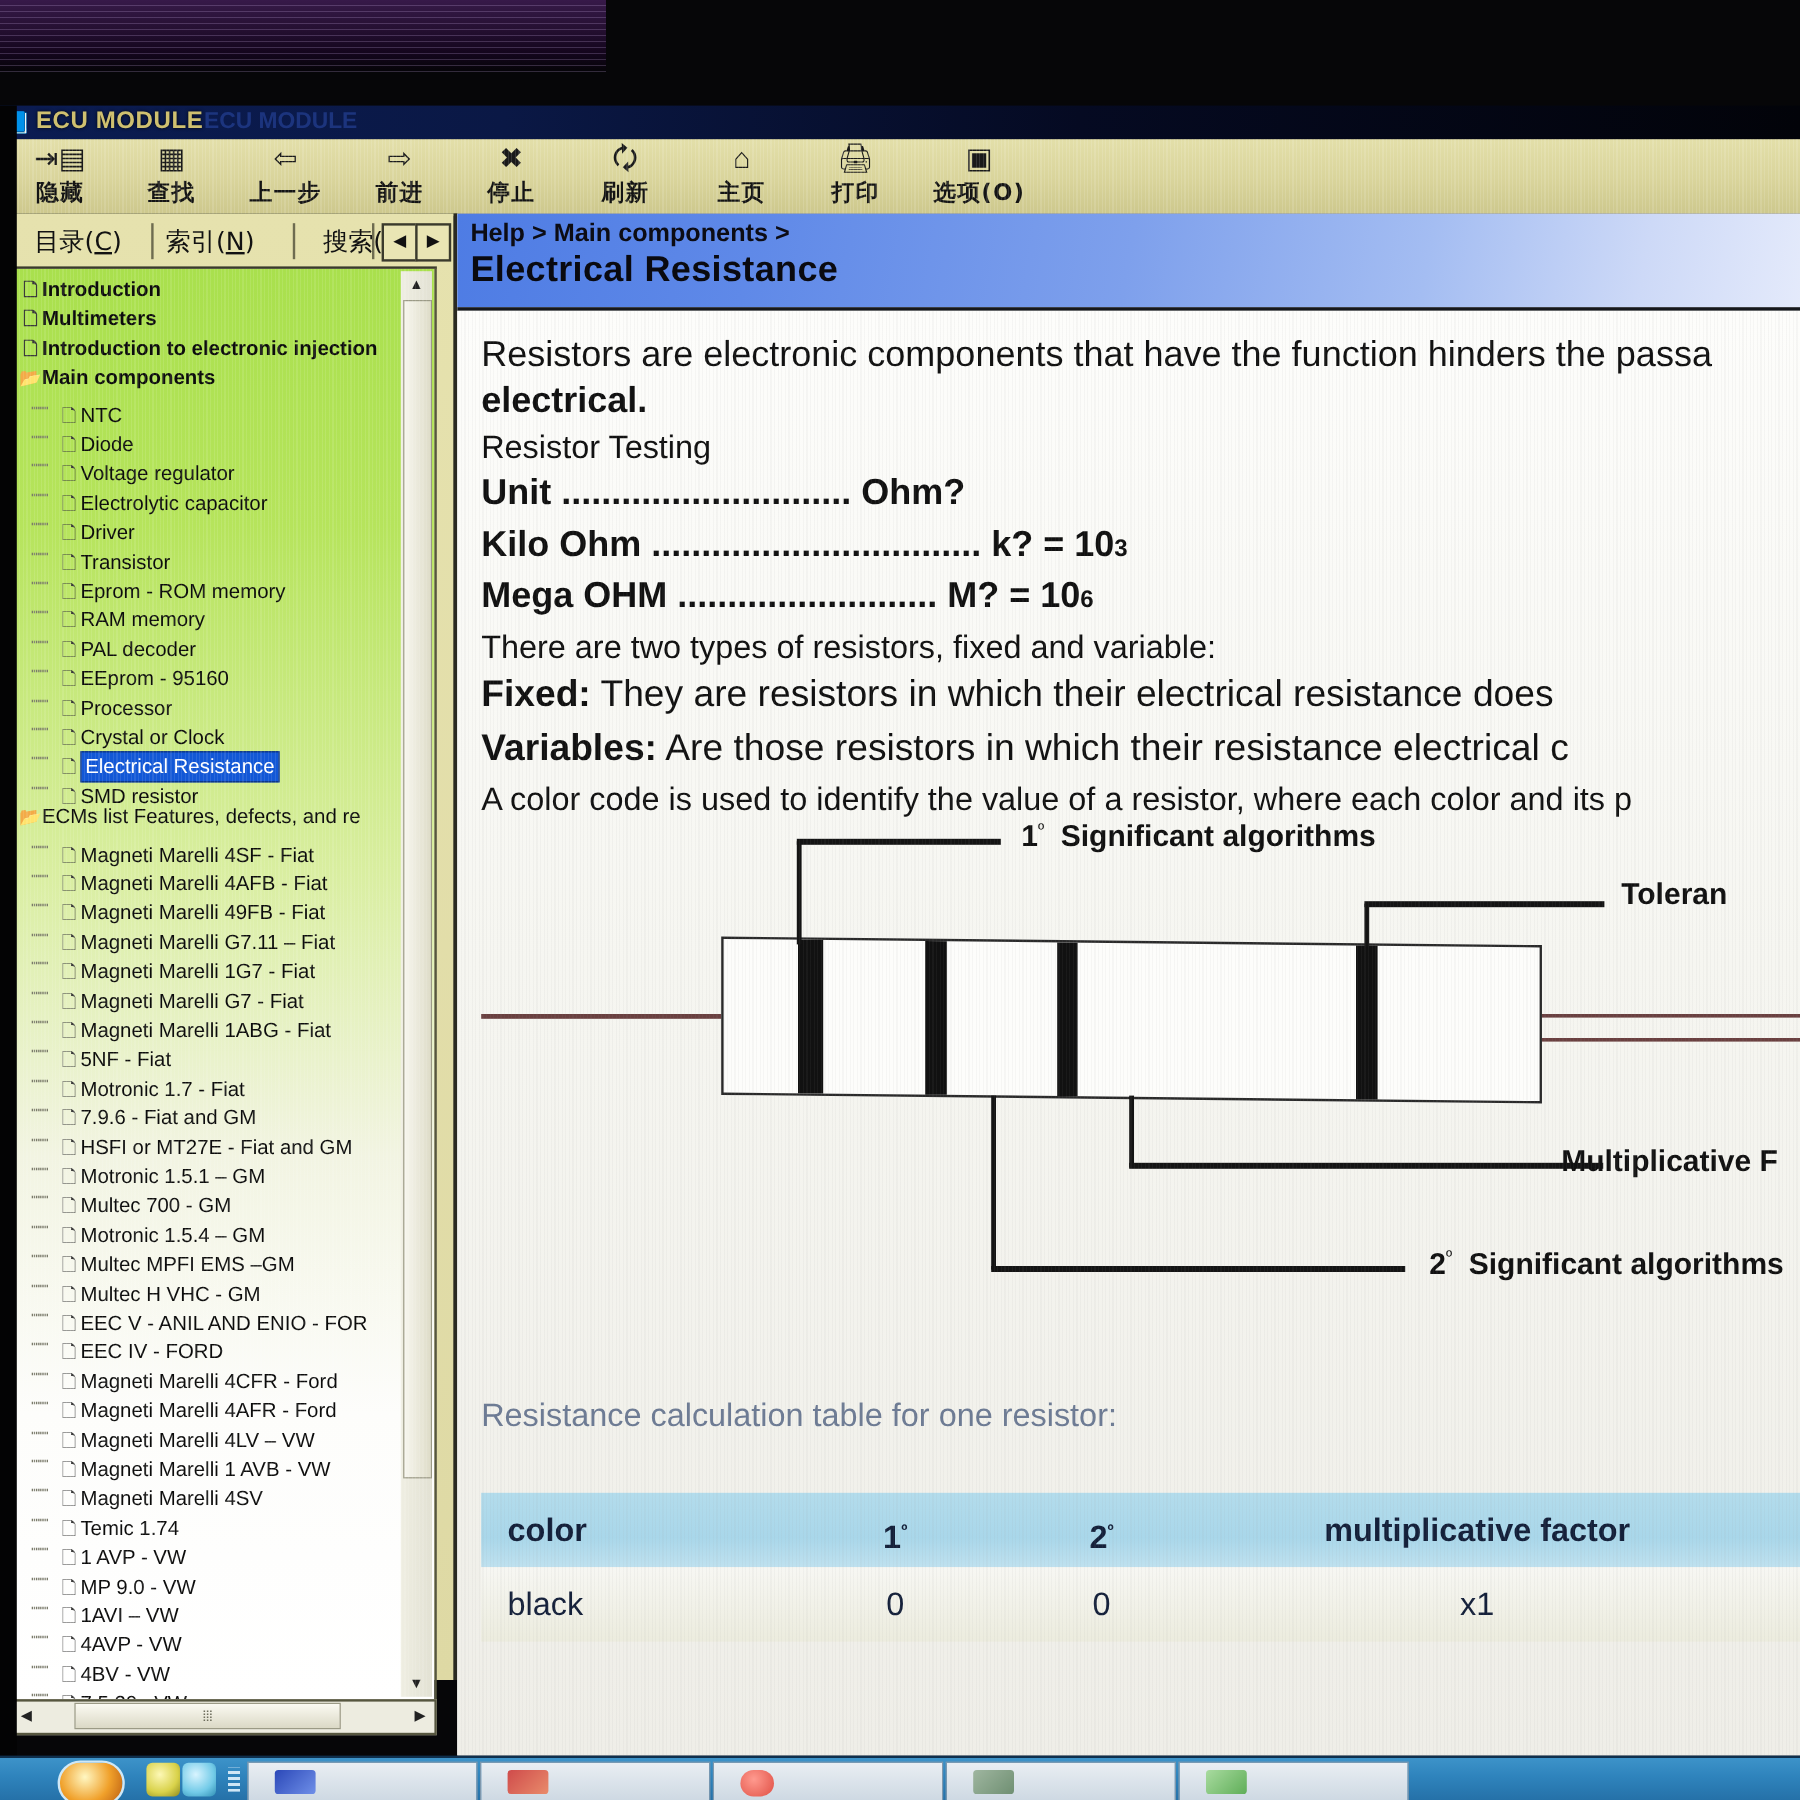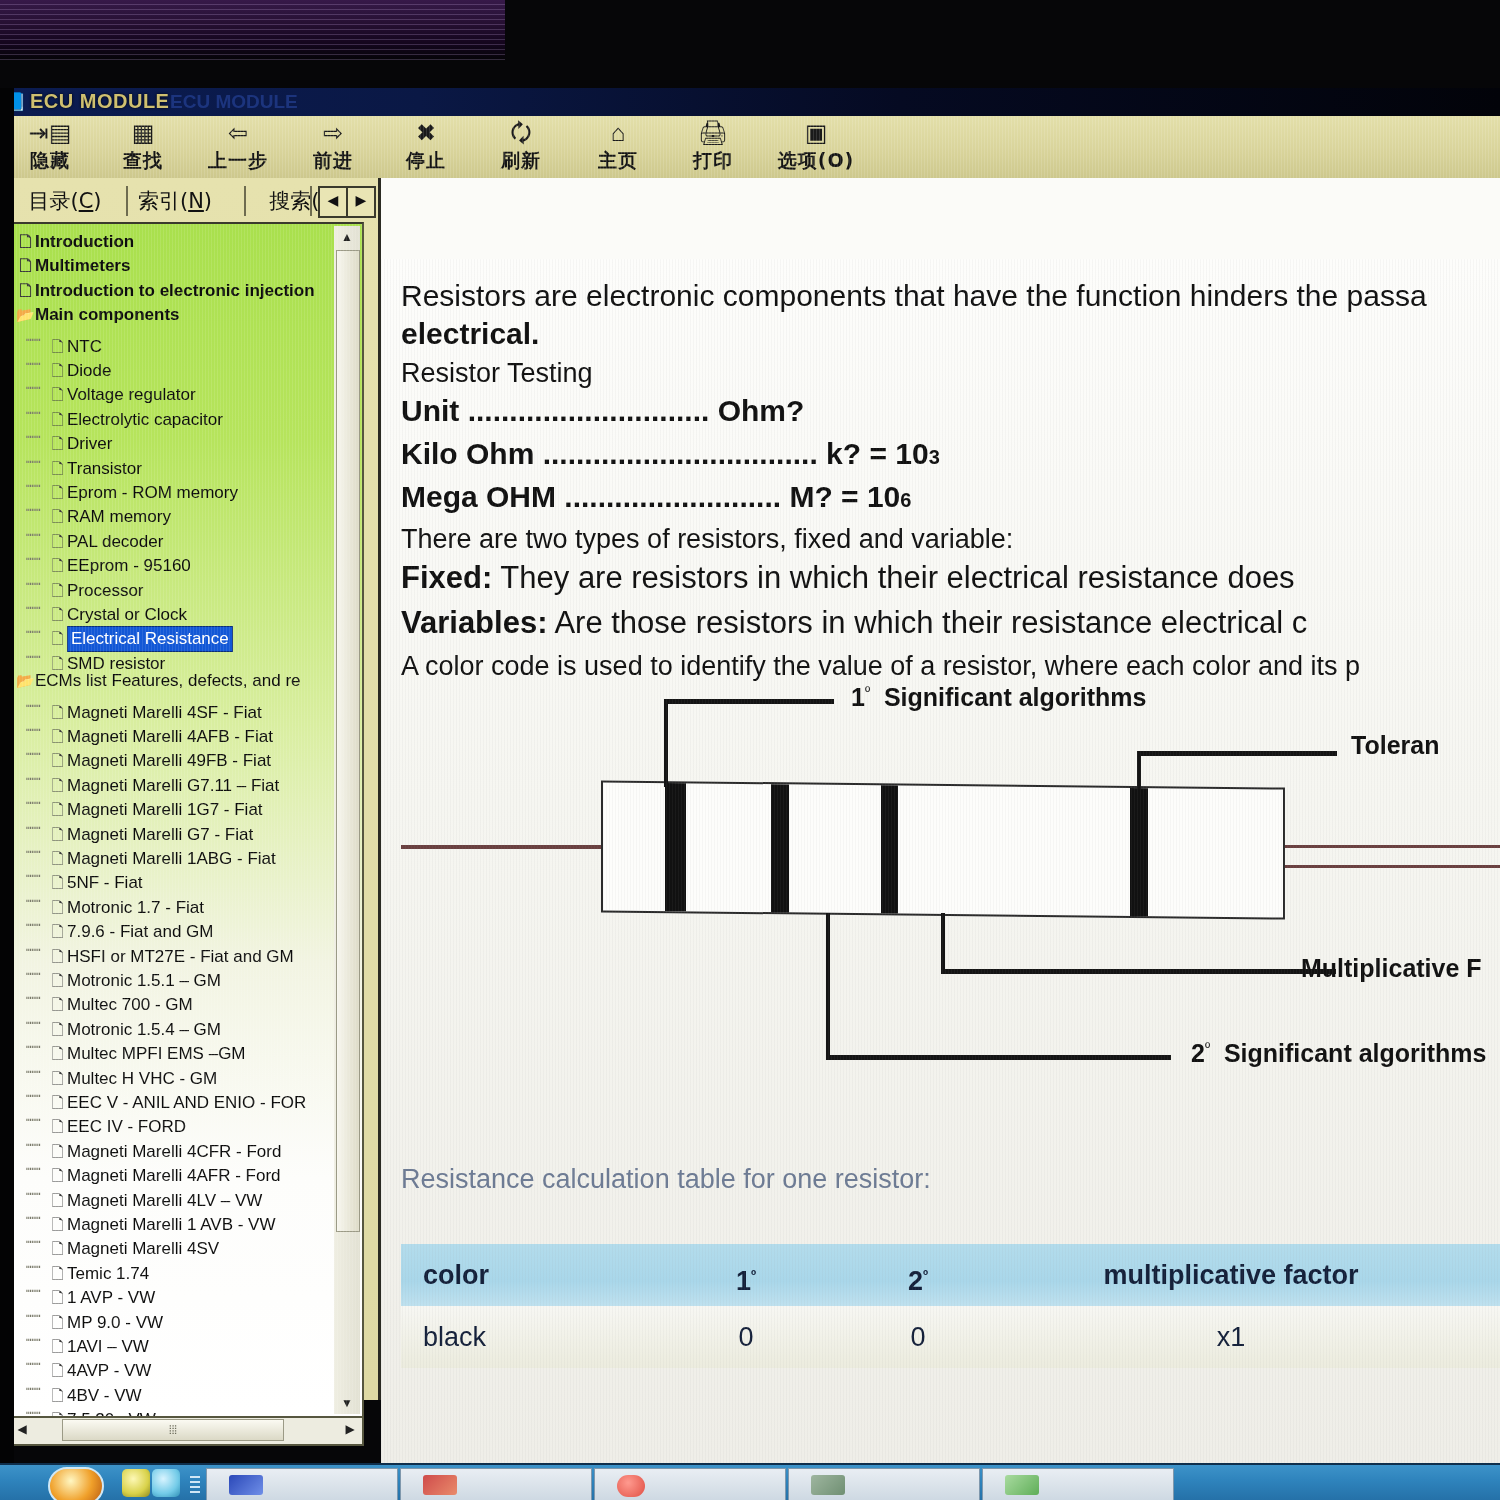--- a/index.html
+++ b/index.html
@@ -353,20 +353,24 @@
 
     <div id="tree-hscroll">
       <div class="arw l">◀</div>
       <div class="thumb">⦙⦙⦙</div>
       <div class="arw r">▶</div>
     </div>
   </div>
 
   <div id="content-pane">
 
+    <div id="topic-header">
+      <div class="crumb">Help &gt; Main components &gt;</div>
+      <div class="ttl">Electrical Resistance</div>
+    </div>
 
     <div id="doc">
 
       <div class="ln sz-big" style="top:20px">Resistors are electronic components that have the function hinders the passa</div>
       <div class="ln sz-bigb" style="top:58px">electrical.</div>
       <div class="ln sz-med" style="top:99px">Resistor Testing</div>
       <div class="ln sz-bigb" style="top:135px">Unit ............................. Ohm?</div>
       <div class="ln sz-bigb" style="top:178px">
         <span>Kilo Ohm ................................. k? = 10</span><span style="font-size:20px">3</span>
       </div>

